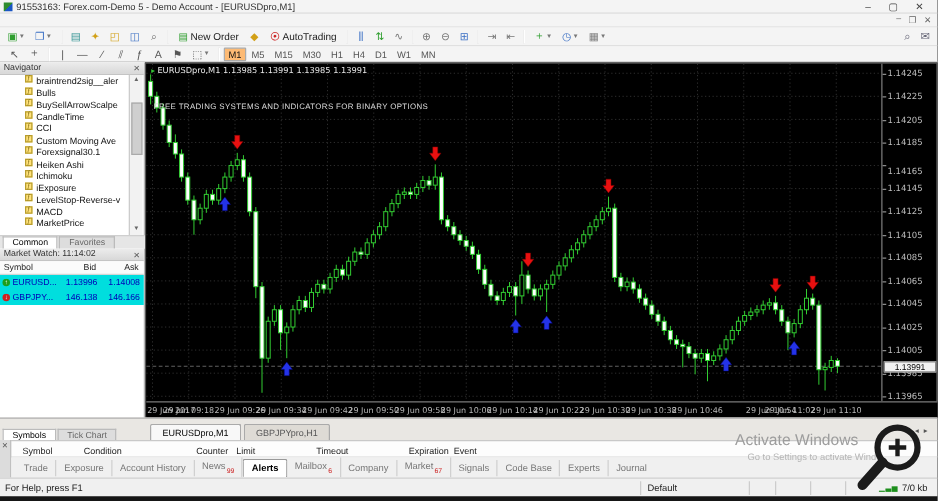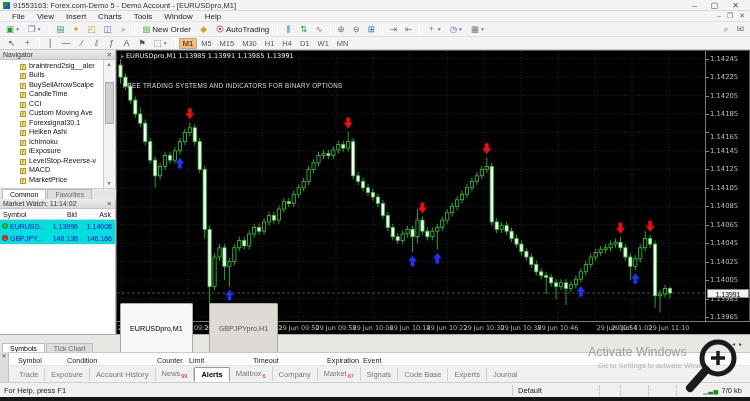--- a/index.html
+++ b/index.html
@@ -26,21 +26,21 @@
   .ic-yel { color:#d2a017; } .ic-red { color:#cc2222; } .ic-teal { color:#2a8f8f; } .ic-gray { color:#777; }
   .tfbtn { font-size:7.5px; color:#555; padding:0 3px; height:11px; display:inline-flex; align-items:center; border:1px solid transparent; }
   .tfbtn.active { background:#fdba74; border:1px solid #aaa; border-radius:1px; color:#111; }
   #toolbar1 .rightIcons { margin-left:auto; padding-right:6px; display:flex; gap:8px; color:#667; font-size:9px; }
 
   
   #navigator { left:0; top:50px; width:116px; height:149px; background:#fff; border-right:1px solid #b6b6b6; }
   .panelhdr { height:10px; background:linear-gradient(#ececec,#d8d8d8); border-bottom:1px solid #c4c4c4; display:flex; align-items:center; padding:0 3px; font-size:7px; color:#333; }
   .panelhdr .x { margin-left:auto; color:#555; font-size:6.5px; }
   #nav-list { position:absolute; left:0; top:10px; width:104px; height:128px; overflow:hidden; }
-  .nav-item { display:flex; align-items:flex-end; height:9.5px; padding-left:20px; font-size:7.2px; color:#111; white-space:nowrap; }
+  .nav-item { display:flex; align-items:flex-start; height:9.5px; padding-left:20px; font-size:7.2px; color:#111; white-space:nowrap; }
   .fx-ic { width:6px; height:6px; background:#ffe27a; border:1px solid #b89d2e; margin-right:3px; flex:none; font-size:5px; line-height:4px; color:#7a6510; text-align:center; }
   #nav-scroll { position:absolute; right:1px; top:10px; width:11px; height:128px; background:#f2f2f2; border-left:1px solid #ccc; }
   #nav-scroll .arr { height:9px; font-size:5px; color:#666; text-align:center; line-height:9px; }
   #nav-scroll .thumb { position:absolute; left:1px; top:22px; width:9px; height:42px; background:#cfcfcf; border:1px solid #aaa; }
   #nav-tabs { position:absolute; left:0; top:138px; width:116px; height:11px; background:#e6e6e6; display:flex; align-items:flex-end; padding-left:2px; border-top:1px solid #cfcfcf; }
   .ltab { font-size:7px; padding:1px 7px; color:#666; border:1px solid #bbb; border-bottom:none; background:#ddd; margin-right:1px; }
   .ltab.active { background:#fff; color:#000; }
 
   #market-watch { left:0; top:199px; width:116px; height:141px; background:#fff; border-right:1px solid #b6b6b6; }
   #mw-cols { display:flex; height:11px; border-bottom:1px solid #d5d5d5; background:#fbfbfb; font-size:7px; color:#222; align-items:center; }
@@ -48,21 +48,21 @@
   .mw-row { display:flex; height:12px; align-items:center; font-size:7px; background:#00dede; color:#0000b8; }
   .mw-row .sym { width:46px; display:flex; align-items:center; gap:2px; padding-left:2px; white-space:nowrap; overflow:hidden; }
   .mw-row .num { width:34px; text-align:right; padding-right:2px; }
   .dot { width:6px; height:6px; border-radius:50%; color:#fff; font-size:5px; line-height:6px; text-align:center; flex:none; }
   .dot.up { background:#1d9e1d; } .dot.down { background:#cc2020; }
 
   
   #band { left:0; top:334px; width:750px; height:18px; background:#e9e7e3; border-top:1px solid #b0b0b0; }
   #symbols-tabs { position:absolute; left:0; top:2px; width:116px; height:16px; display:flex; align-items:flex-end; padding-left:2px; }
   #chart-tabs { position:absolute; left:116px; top:2px; width:634px; height:16px; display:flex; align-items:flex-end; padding-left:4px; }
-  .ctab { font-size:7.2px; padding:20px 9px; color:#555; border:1px solid #aaa; border-bottom:none; background:#dedbd5; margin-right:16px; border-radius:2px 2px 0 0; }
+  .ctab { font-size:7.2px; padding:2px 9px; color:#555; border:1px solid #aaa; border-bottom:none; background:#dedbd5; margin-right:2px; border-radius:2px 2px 0 0; }
   .ctab.active { background:#f8f8f8; color:#000; }
   #tab-arrows { position:absolute; right:4px; top:5px; font-size:6px; color:#555; letter-spacing:4px; }
 
   
   #chart-window { left:116px; top:50px; width:634px; height:284px; background:#000; border:1px solid #555; }
   #plot { position:absolute; left:0px; top:0px; width:588px; height:270px; }
   #price-axis { position:absolute; left:588px; top:0; width:46px; height:270px; border-left:1px solid #7a7a7a; }
   .pl { position:absolute; left:4px; font-size:6.8px; color:#bdbdbd; font-family:"DejaVu Sans",sans-serif; }
   .tick { position:absolute; left:0; width:3px; height:1px; background:#8a8a8a; }
   #cur-price { position:absolute; left:1px; width:42px; height:9px; background:#f2f2f2; color:#000; font-size:6.8px; line-height:9px; text-align:center; border:1px solid #888; }
@@ -104,21 +104,20 @@
   <div id="app-icon"></div>
   <div id="title-text">91553163: Forex.com-Demo 5 - Demo Account - [EURUSDpro,M1]</div>
   <div class="wincaps">
     <span>–</span>
     <span>▢</span>
     <span>✕</span>
   </div>
 </div>
 
 <div id="menubar" class="abs">
-  <span id="menu-items"><span class="mi">File</span><span class="mi">View</span><span class="mi">Insert</span><span class="mi">Charts</span><span class="mi">Tools</span><span class="mi">Window</span><span class="mi">Help</span></span>
   <span class="childcaps">
     <span>–</span>
     <span>❐</span>
     <span>✕</span>
   </span>
 </div>
 
 <div id="toolbar1" class="abs">
   <span class="tb">
       <span class="ic-green">▣</span>

